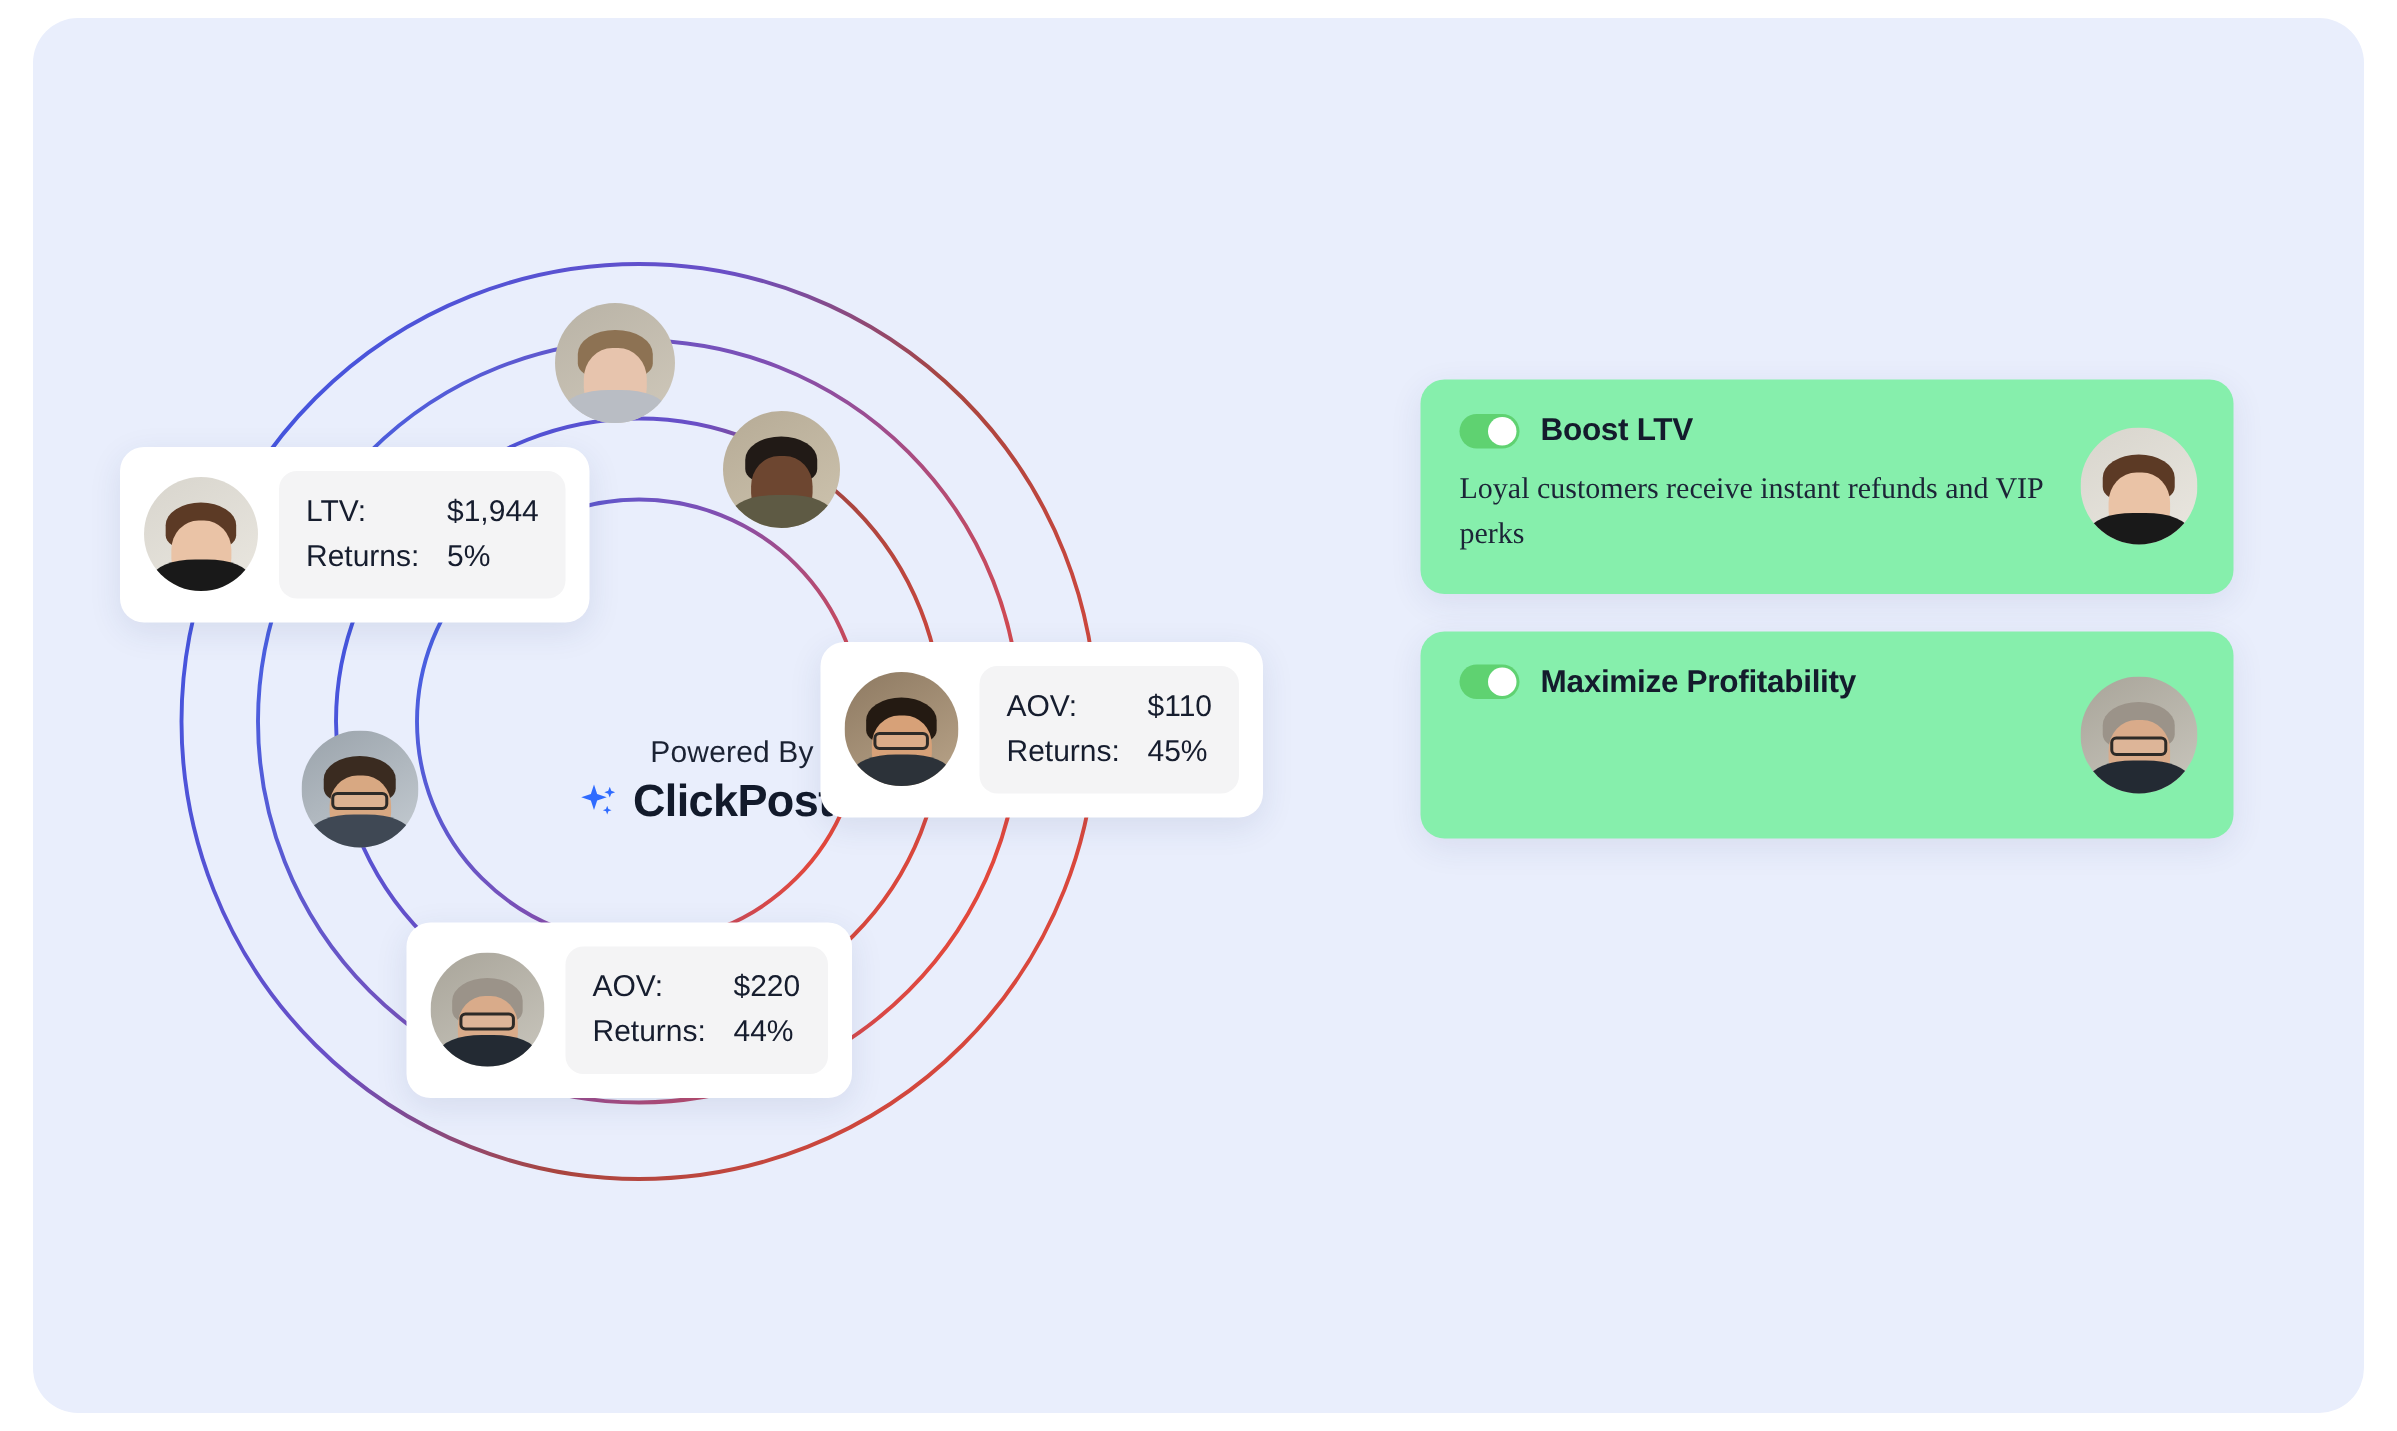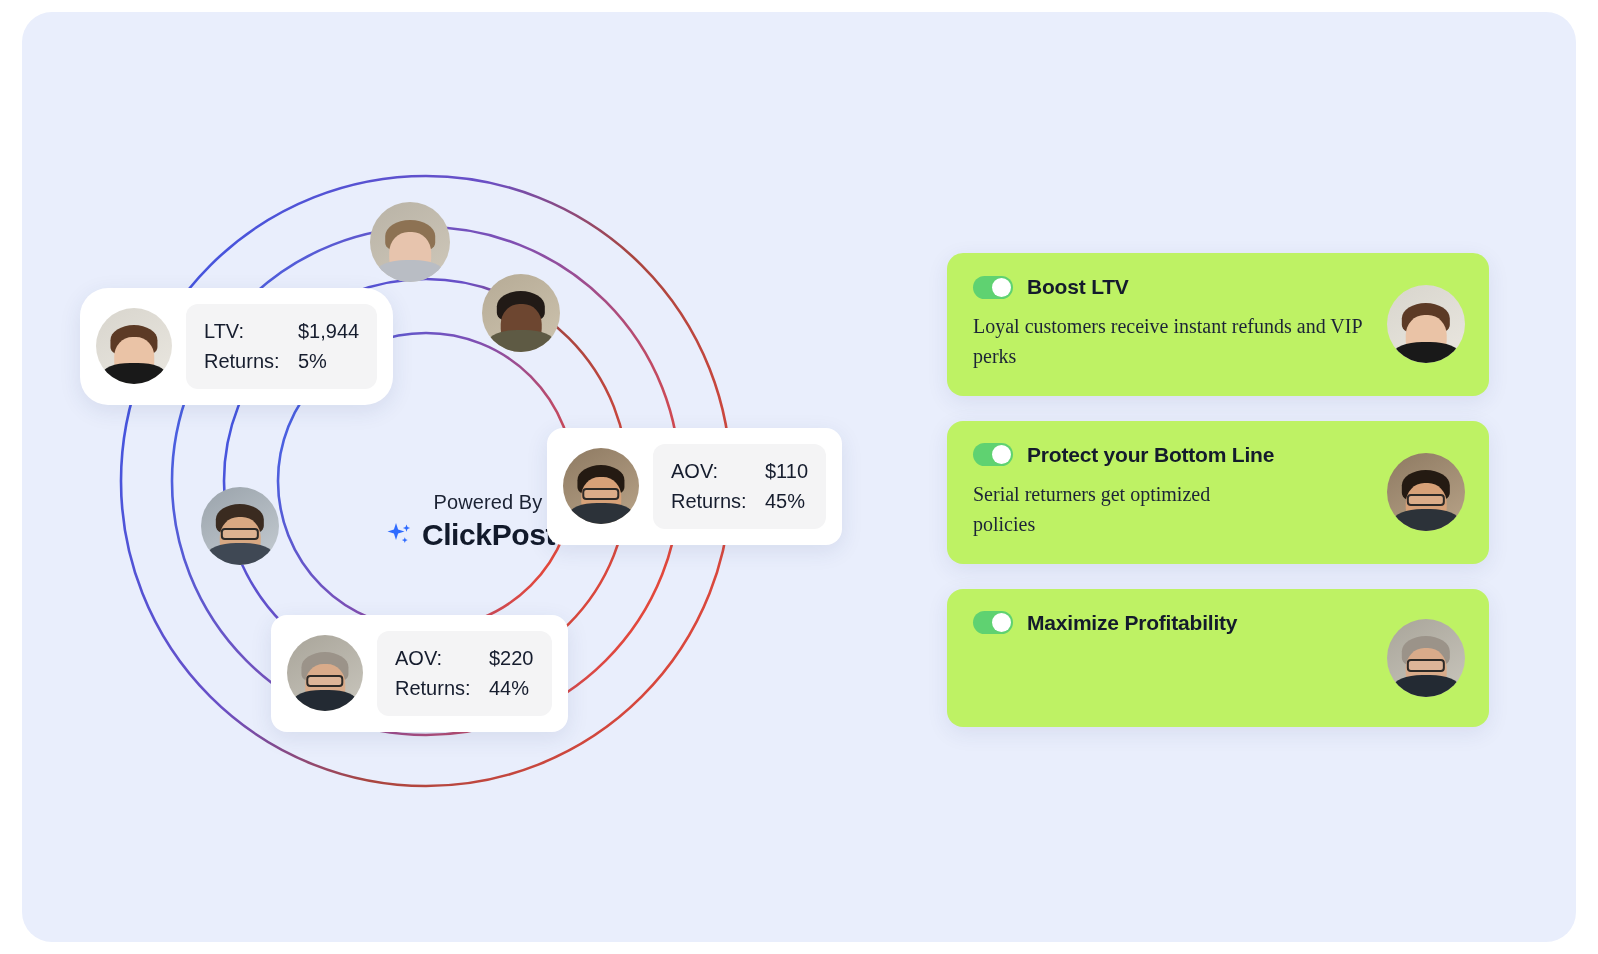--- a/index.html
+++ b/index.html
@@ -100,21 +100,21 @@
   .stat-line {
     display: flex;
     font-size: 20px;
     color: #161d2e;
     line-height: 1.52;
     white-space: nowrap;
   }
   .stat-line .k { min-width: 94px; }
   .stat-line .v { font-weight: 400; }
 
-  #stat-ltv  { left: 20px;  top: 148px; border-radius: 28px; }
+  #stat-ltv  { left: 20px;  top: 158px; }
   #stat-aov1 { left: 487px; top: 288px; }
   #stat-aov2 { left: 211px; top: 475px; }
 
   
   .orbit-avatar {
     position: absolute;
     border-radius: 50%;
     overflow: hidden;
     z-index: 5;
   }
@@ -124,21 +124,21 @@
 
   
   .features {
     position: absolute;
     left: 947px;
     top: 253px;
     width: 542px;
   }
   .feature-card {
     position: relative;
-    background: #bef264;
+    background: #86efac;
     border-radius: 16px;
     padding: 22px 26px 24px 26px;
     box-shadow: 0 6px 22px rgba(40,55,110,.09);
     margin-bottom: 25px;
     min-height: 92px;
   }
   .feature-head {
     display: flex;
     align-items: center;
     gap: 14px;
@@ -389,38 +389,20 @@
       <div class="feature-avatar">
         <div class="face">
           <div class="bg" style="background:linear-gradient(150deg,#d8d5cd,#eae7e0)"></div>
           <div class="hair" style="background:#5c3a25"></div>
           <div class="head" style="background:#eac3a6"></div>
           <div class="body" style="background:#191919"></div>
         </div>
       </div>
     </div>
 
-    <div class="feature-card">
-      <div class="feature-head">
-        <div class="toggle">
-          <div class="knob"></div>
-        </div>
-        <div class="feature-title">Protect your Bottom Line</div>
-      </div>
-      <div class="feature-desc" style="max-width:260px">Serial returners get optimized policies</div>
-      <div class="feature-avatar">
-        <div class="face">
-          <div class="bg" style="background:linear-gradient(150deg,#8e7a62,#b9a489)"></div>
-          <div class="hair" style="background:#241a12"></div>
-          <div class="head" style="background:#d7a178"></div>
-          <div class="glass"></div>
-          <div class="body" style="background:#2c3239"></div>
-        </div>
-      </div>
-    </div>
 
     <div class="feature-card">
       <div class="feature-head">
         <div class="toggle">
           <div class="knob"></div>
         </div>
         <div class="feature-title">Maximize Profitability</div>
       </div>
       <div class="feature-avatar">
         <div class="face">

